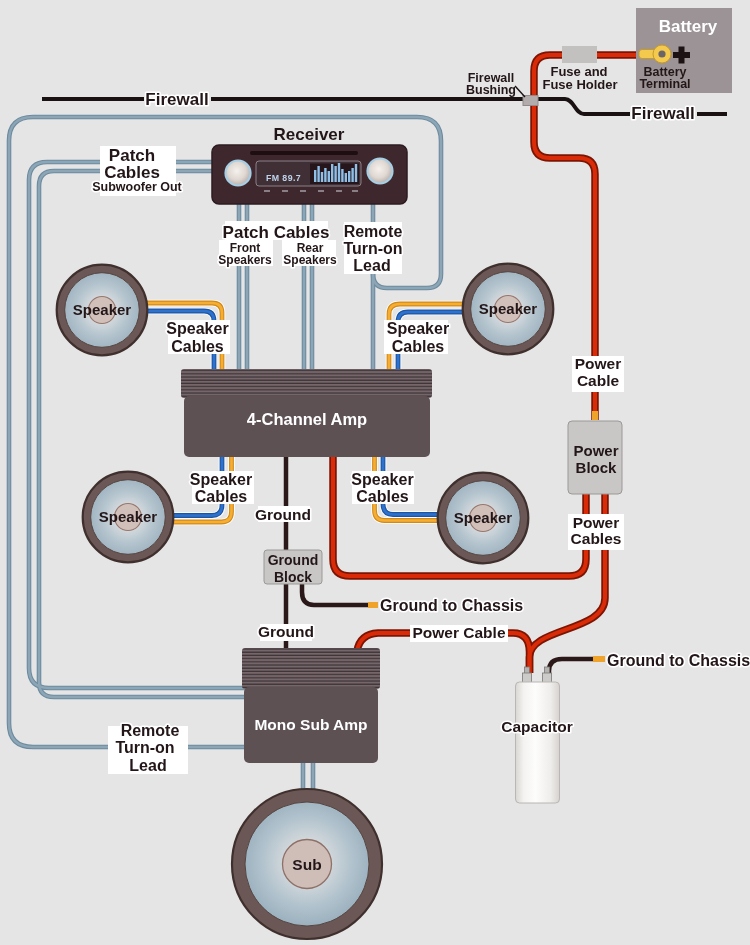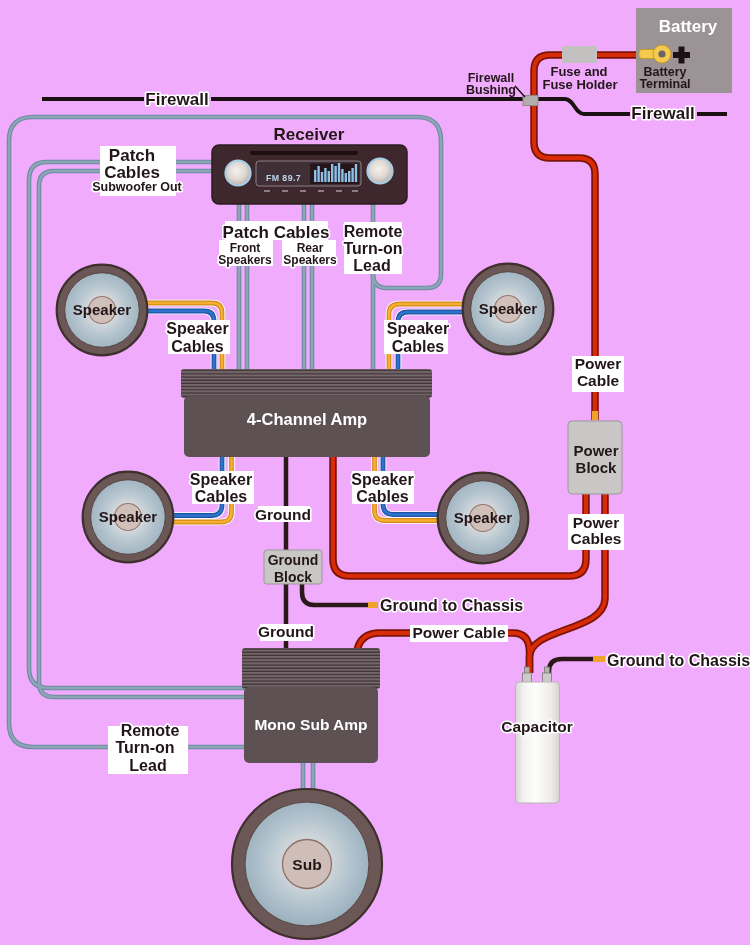--- a/index.html
+++ b/index.html
@@ -1,16 +1,16 @@
 <!DOCTYPE html>
 <html><head>
 <meta charset="utf-8">
 <style>
   html,body{margin:0;padding:0;background:#fff;}
-  #page{position:relative;width:750px;height:945px;background:#f0abfc;overflow:hidden;will-change:transform;}
+  #page{position:relative;width:750px;height:945px;background:#e5e5e5;overflow:hidden;will-change:transform;}
   svg{position:absolute;left:0;top:0;}
   text{font-family:"Liberation Sans",sans-serif;font-weight:bold;}
   text:not([fill]){fill:#231618;}
   .halo{paint-order:stroke;stroke:#fff;stroke-width:3.2px;stroke-linejoin:round;}
 </style>
 </head>
 <body>
 <div id="page">
 <svg width="750" height="945" viewBox="0 0 750 945">
 <defs>

